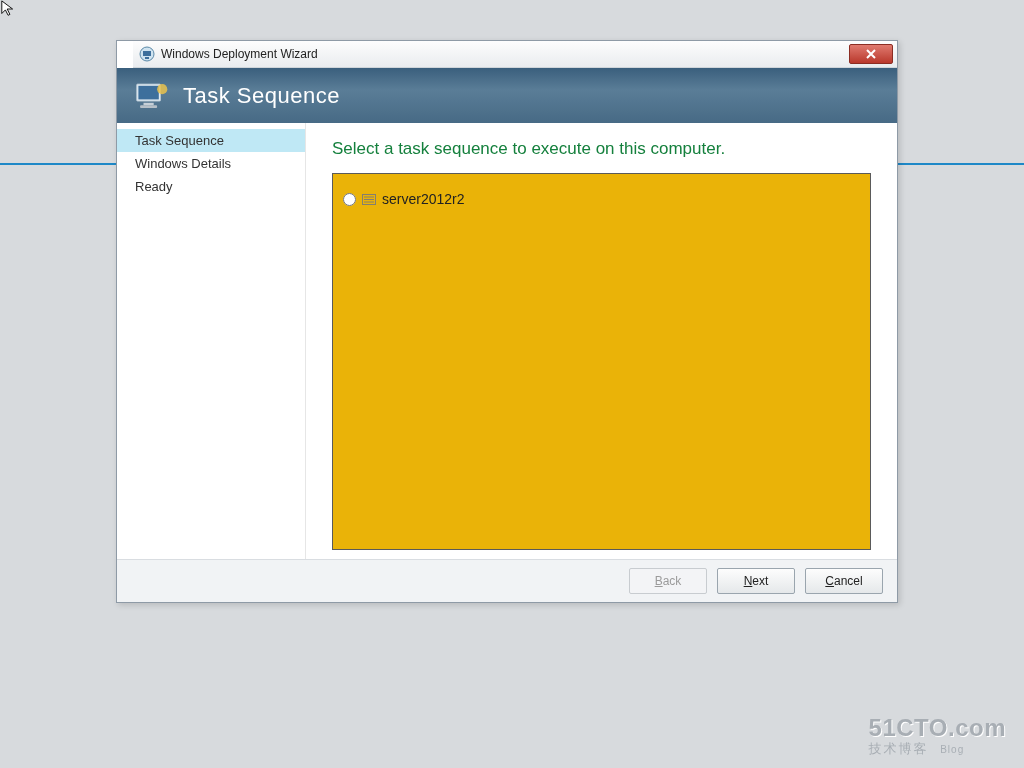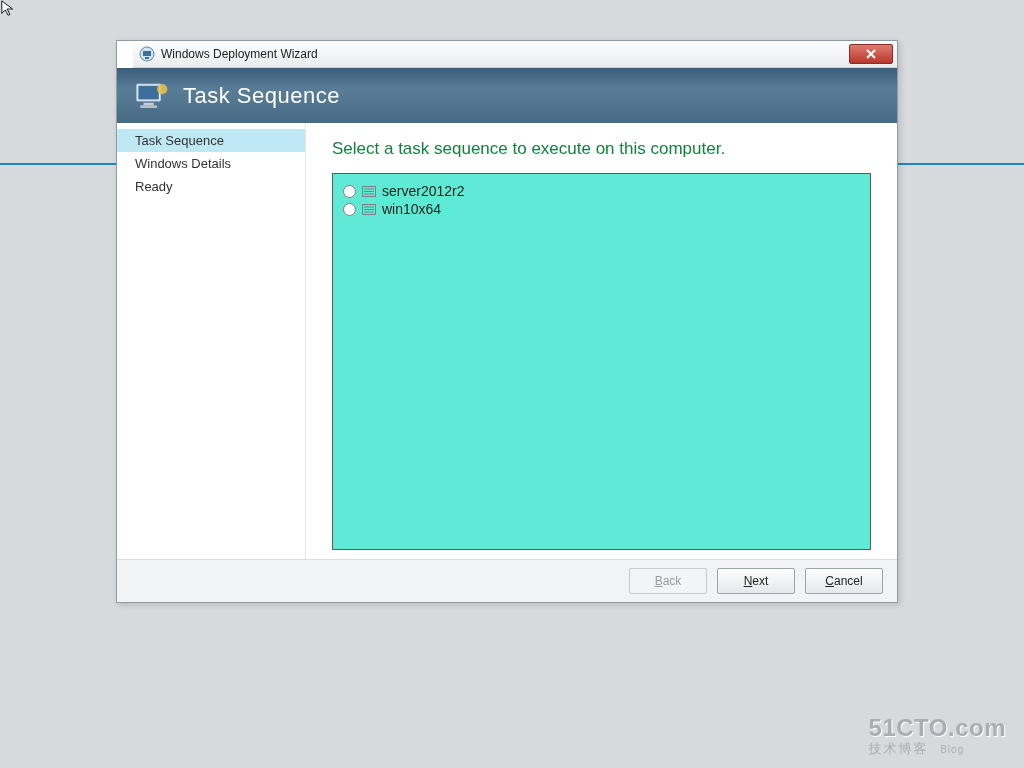--- a/index.html
+++ b/index.html
@@ -13,21 +13,21 @@
 .close-btn svg{width:10px;height:10px;}
 .header{height:55px;background:linear-gradient(#3a5f7d,#5a7d97 40%,#476a85);display:flex;align-items:center;padding-left:18px;color:#fff;border-bottom:1px solid #c9d0d6;}
 .header .hicon{width:34px;height:30px;margin-right:14px;}
 .header .htitle{font-size:22px;font-weight:300;letter-spacing:.5px;}
 .body{position:absolute;top:82px;bottom:42px;left:0;right:0;background:#fff;display:flex;}
 .sidebar{width:188px;border-right:1px solid #e6e6e6;background:#fff;padding-top:6px;}
 .sb-item{padding:4px 12px 4px 18px;font-size:13px;color:#333;cursor:default;}
 .sb-item.active{background:#bfe8f5;}
 .content{flex:1;padding:16px 26px 10px 26px;display:flex;flex-direction:column;}
 .heading{color:#15803d;font-size:17px;margin-bottom:14px;font-weight:400;}
-.listbox{border:1px solid #5a5a5a;flex:1;background:#5eead4;padding:8px 10px;overflow:auto;}
+.listbox{border:1px solid #5a5a5a;flex:1;background:#eab308;padding:16px 10px;overflow:auto;}
 .opt{display:flex;align-items:center;gap:6px;padding:1px 0;font-size:14px;color:#222;}
 .opt input[type=radio]{margin:0;width:13px;height:13px;}
 .ts-icon{width:14px;height:11px;opacity:.9;}
 .footer{position:absolute;bottom:0;left:0;right:0;height:42px;background:#f1f3f5;border-top:1px solid #d9dde1;display:flex;align-items:center;justify-content:flex-end;gap:10px;padding-right:14px;}
 .btn{min-width:76px;height:24px;background:linear-gradient(#fdfdfd,#e5e8ea);border:1px solid #9aa5ae;border-radius:2px;font-size:12px;color:#222;display:flex;align-items:center;justify-content:center;cursor:pointer;}
 .btn.disabled{color:#9b9b9b;border-color:#c8ccd0;background:#f3f4f6;cursor:default;}
 .btn .ul{text-decoration:underline;}
 .watermark{position:absolute;right:18px;bottom:10px;color:#a8aeb4;font-family:Arial,sans-serif;pointer-events:none;}
 .watermark .wm1{font-size:24px;font-weight:700;letter-spacing:.5px;text-shadow:1px 1px 0 #fff;}
 .watermark .wm2{font-size:13px;letter-spacing:2px;margin-top:-2px;}
@@ -81,30 +81,20 @@
           <label class="opt">
             <input type="radio" name="ts" style="">
             <svg class="ts-icon" viewBox="0 0 14 11">
               <rect x="0.5" y="0.5" width="13" height="10" fill="none" stroke="#7a7a7a"></rect>
               <line x1="2" y1="3" x2="12" y2="3" stroke="#7a7a7a"></line>
               <line x1="2" y1="5.5" x2="12" y2="5.5" stroke="#7a7a7a"></line>
               <line x1="2" y1="8" x2="12" y2="8" stroke="#7a7a7a"></line>
             </svg>
             <span>server2012r2</span>
           </label>
-          <label class="opt">
-            <input type="radio" name="ts" style="">
-            <svg class="ts-icon" viewBox="0 0 14 11">
-              <rect x="0.5" y="0.5" width="13" height="10" fill="none" stroke="#7a7a7a"></rect>
-              <line x1="2" y1="3" x2="12" y2="3" stroke="#7a7a7a"></line>
-              <line x1="2" y1="5.5" x2="12" y2="5.5" stroke="#7a7a7a"></line>
-              <line x1="2" y1="8" x2="12" y2="8" stroke="#7a7a7a"></line>
-            </svg>
-            <span>win10x64</span>
-          </label>
         </div>
     </div>
   </div>
 
   <div class="footer">
     <div class="btn disabled" id="btn-back"><span class="ul">B</span>ack</div>
     <div class="btn" id="btn-next"><span class="ul">N</span>ext</div>
     <div class="btn" id="btn-cancel"><span class="ul">C</span>ancel</div>
   </div>
 

